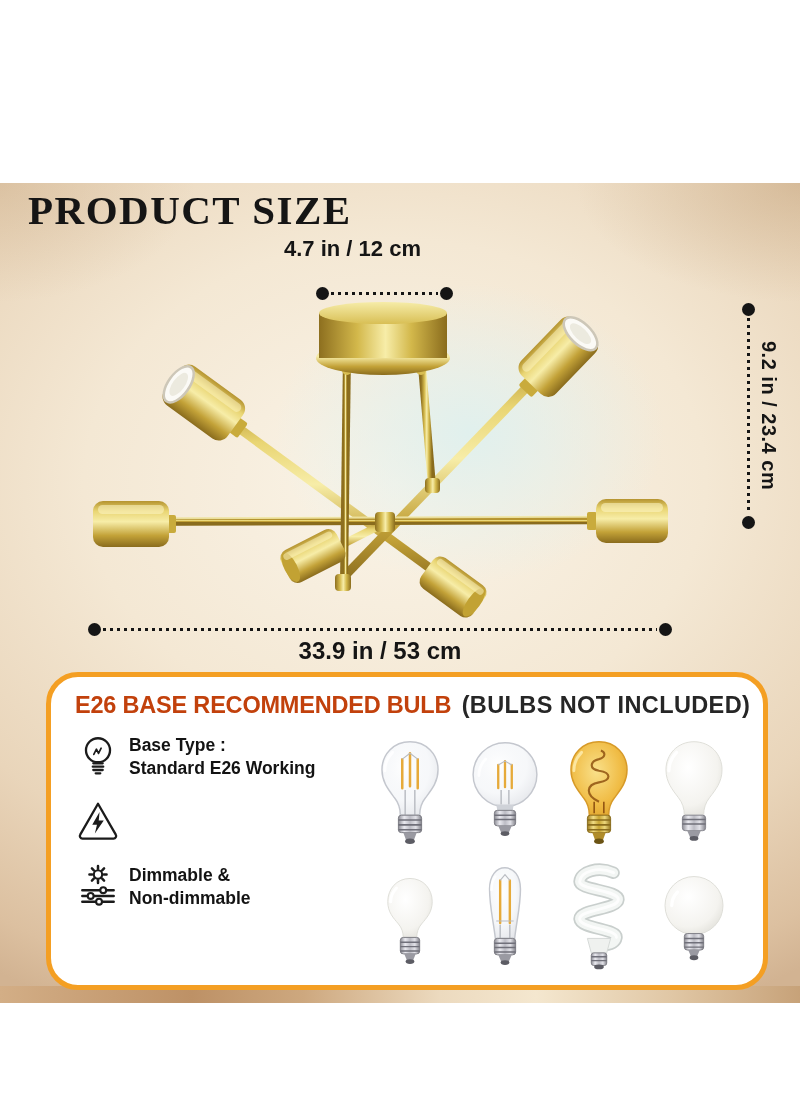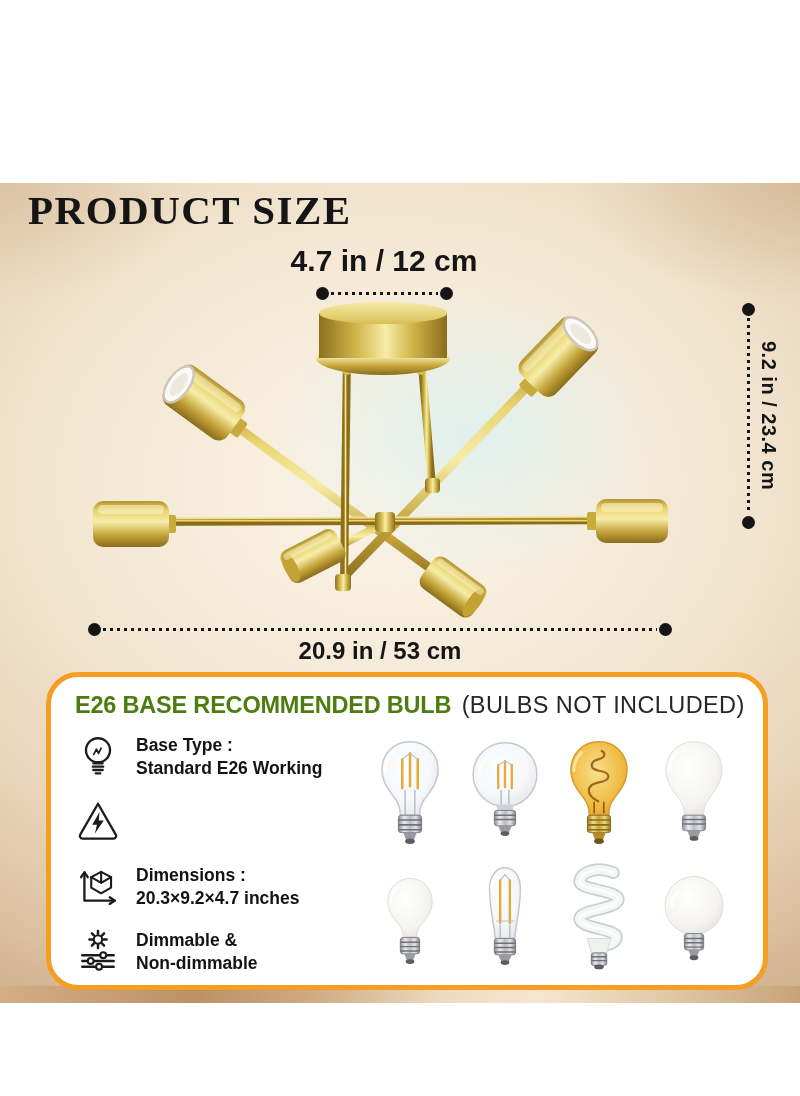--- a/index.html
+++ b/index.html
@@ -21,21 +21,21 @@
     background:linear-gradient(90deg,#d3ae86 0%,#bd9166 24%,#cda87f 38%,#ecdabf 55%,#f4e7cf 67%,#e0c7a5 84%,#c7a279 100%);
   }
   
   .title{
     position:absolute;left:28px;top:186px;margin:0;
     font-family:"Liberation Serif","DejaVu Serif",serif;
     font-size:41px;font-weight:700;letter-spacing:1.5px;color:#151515;
   }
   
   .dim-label{position:absolute;font-weight:700;color:#151515;}
-  .dim-label.top{left:284px;top:244px;width:200px;text-align:center;font-size:30px;}
+  .dim-label.top{left:284px;top:236px;width:200px;font-size:22px;}
   .dim-label.bottom{left:88px;top:637px;width:584px;text-align:center;font-size:24px;}
   .dim-label.side{
     left:753px;top:306px;height:220px;width:30px;
     writing-mode:vertical-rl;text-align:center;font-size:20px;letter-spacing:.5px;
     display:flex;align-items:center;justify-content:center;
   }
   .dimline-h{position:absolute;display:flex;align-items:center;height:13px;}
   .dimline-h .seg{flex:1;height:3px;margin:0 2px;
     background-image:repeating-linear-gradient(90deg,#151515 0 3px,transparent 3px 7px);}
   .dimline-v{position:absolute;display:flex;flex-direction:column;align-items:center;width:13px;}
@@ -47,25 +47,25 @@
   .side-line{left:742px;top:303px;height:226px;}
   
   .chandelier{position:absolute;left:85px;top:296px;}
   
   .panel{
     position:absolute;left:46px;top:672px;width:722px;height:318px;box-sizing:border-box;
     background:#ffffff;border:5px solid #F49F23;border-radius:32px;
     padding:15px 22px 8px 24px;
   }
   .panel-title{white-space:nowrap;font-size:23.5px;letter-spacing:-0.2px;}
-  .pt-bold{font-weight:700;color:#4d7c0f;}
-  .pt-light{font-weight:400;color:#262626;letter-spacing:.4px;margin-left:4px;}
+  .pt-bold{font-weight:700;color:#c2410c;}
+  .pt-light{font-weight:700;color:#262626;letter-spacing:.4px;margin-left:4px;}
   .panel-body{display:flex;margin-top:9px;}
   .specs{width:288px;display:flex;flex-direction:column;gap:13px;padding-top:5px;flex:none;}
-  .spec{display:flex;gap:15px;align-items:flex-start;min-height:52px;}
+  .spec{display:flex;gap:8px;align-items:flex-start;min-height:52px;}
   .spec-icon{width:46px;height:46px;flex:none;}
   .spec-text{font-size:17.5px;font-weight:700;color:#131313;line-height:1.32;padding-top:1px;}
   .bulb-grid{flex:1;display:grid;grid-template-columns:repeat(4,1fr);row-gap:6px;padding-top:2px;}
   .bulb-cell{display:flex;align-items:center;justify-content:center;height:123px;}
 </style>
 </head>
 <body>
 
 <svg width="0" height="0" style="position:absolute" aria-hidden="true">
   <defs>
@@ -199,21 +199,21 @@
       <span class="seg"></span>
       <span class="dot"></span>
   </div>
   <div class="dim-label side">9.2 in / 23.4 cm</div>
 
   <div class="dimline-h bottom-line">
     <span class="dot"></span>
       <span class="seg"></span>
       <span class="dot"></span>
   </div>
-  <div class="dim-label bottom">20.9 in / 53 cm</div>
+  <div class="dim-label bottom">33.9 in / 53 cm</div>
 
   <section class="panel">
     <div class="panel-title">
       <span class="pt-bold">E26 BASE RECOMMENDED BULB</span>
       <span class="pt-light">(BULBS NOT INCLUDED)</span>
     </div>
     <div class="panel-body">
       <div class="specs">
 
         <div class="spec">
@@ -232,34 +232,20 @@
 
         <div class="spec">
           <svg class="spec-icon" viewBox="0 0 44 44">
             <path d="M22,5.5 L39,35 a2.5,2.5 0 0 1 -2.2,3.8 H7.2 A2.5,2.5 0 0 1 5,35 Z" fill="none" stroke="#1b1b1b" stroke-width="2.2" stroke-linejoin="round"></path>
             <path d="M23.5,13.5 L16.5,25.5 h4.5 L19,34 L27.5,21.5 h-4.8 Z" fill="#1b1b1b"></path>
           </svg>
           <div class="spec-text">
           </div>
         </div>
 
-        <div class="spec">
-          <svg class="spec-icon" viewBox="0 0 44 44">
-            <g fill="none" stroke="#1b1b1b" stroke-width="2.2" stroke-linecap="round" stroke-linejoin="round">
-              <path d="M9,9 V36 H38"></path>
-              <path d="M9,9 l-3.2,4.6 M9,9 l3.2,4.6 M38,36 l-4.8,-3.2 M38,36 l-4.8,3.2"></path>
-              <path d="M25,8.5 l9.5,5 v10 l-9.5,5.5 l-9.5,-5.5 v-10 Z" stroke-width="2"></path>
-              <path d="M25,8.5 v10.5 M15.5,13.5 l9.5,5.5 M34.5,13.5 l-9.5,5.5" stroke-width="2"></path>
-            </g>
-          </svg>
-          <div class="spec-text">
-            <div>Dimensions :</div>
-            <div>20.3×9.2×4.7 inches</div>
-          </div>
-        </div>
 
         <div class="spec">
           <svg class="spec-icon" viewBox="0 0 44 44">
             <g fill="none" stroke="#1b1b1b" stroke-linecap="round">
               <circle cx="22" cy="11" r="4" stroke-width="2"></circle>
               <path d="M22,2.8 v2.6 M27.8,5.2 l-1.8,1.8 M30.2,11 h-2.6 M27.8,16.8 l-1.8,-1.8 M22,19.2 v-2.6 M16.2,16.8 l1.8,-1.8 M13.8,11 h2.6 M16.2,5.2 l1.8,1.8" stroke-width="2.4"></path>
               <path d="M7,26 h30 M7,31.5 h30 M7,37 h30" stroke-width="2.4"></path>
               <circle cx="27" cy="26" r="2.8" fill="#fff" stroke-width="2"></circle>
               <circle cx="15" cy="31.5" r="2.8" fill="#fff" stroke-width="2"></circle>
               <circle cx="23" cy="37" r="2.8" fill="#fff" stroke-width="2"></circle>

